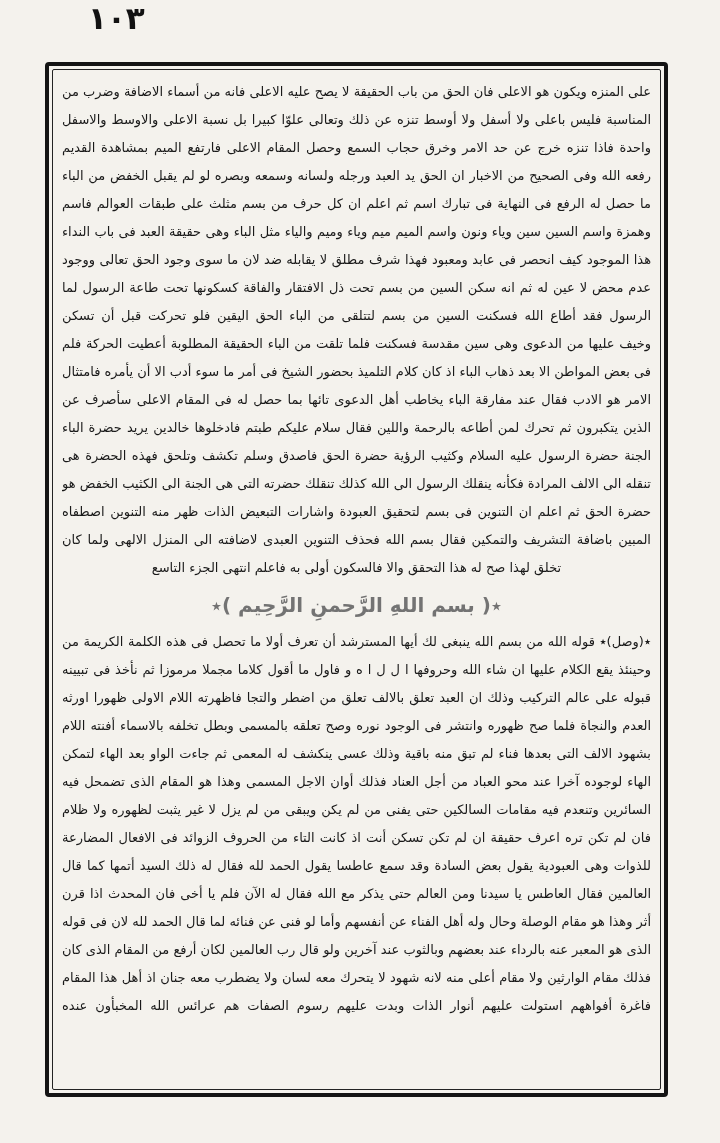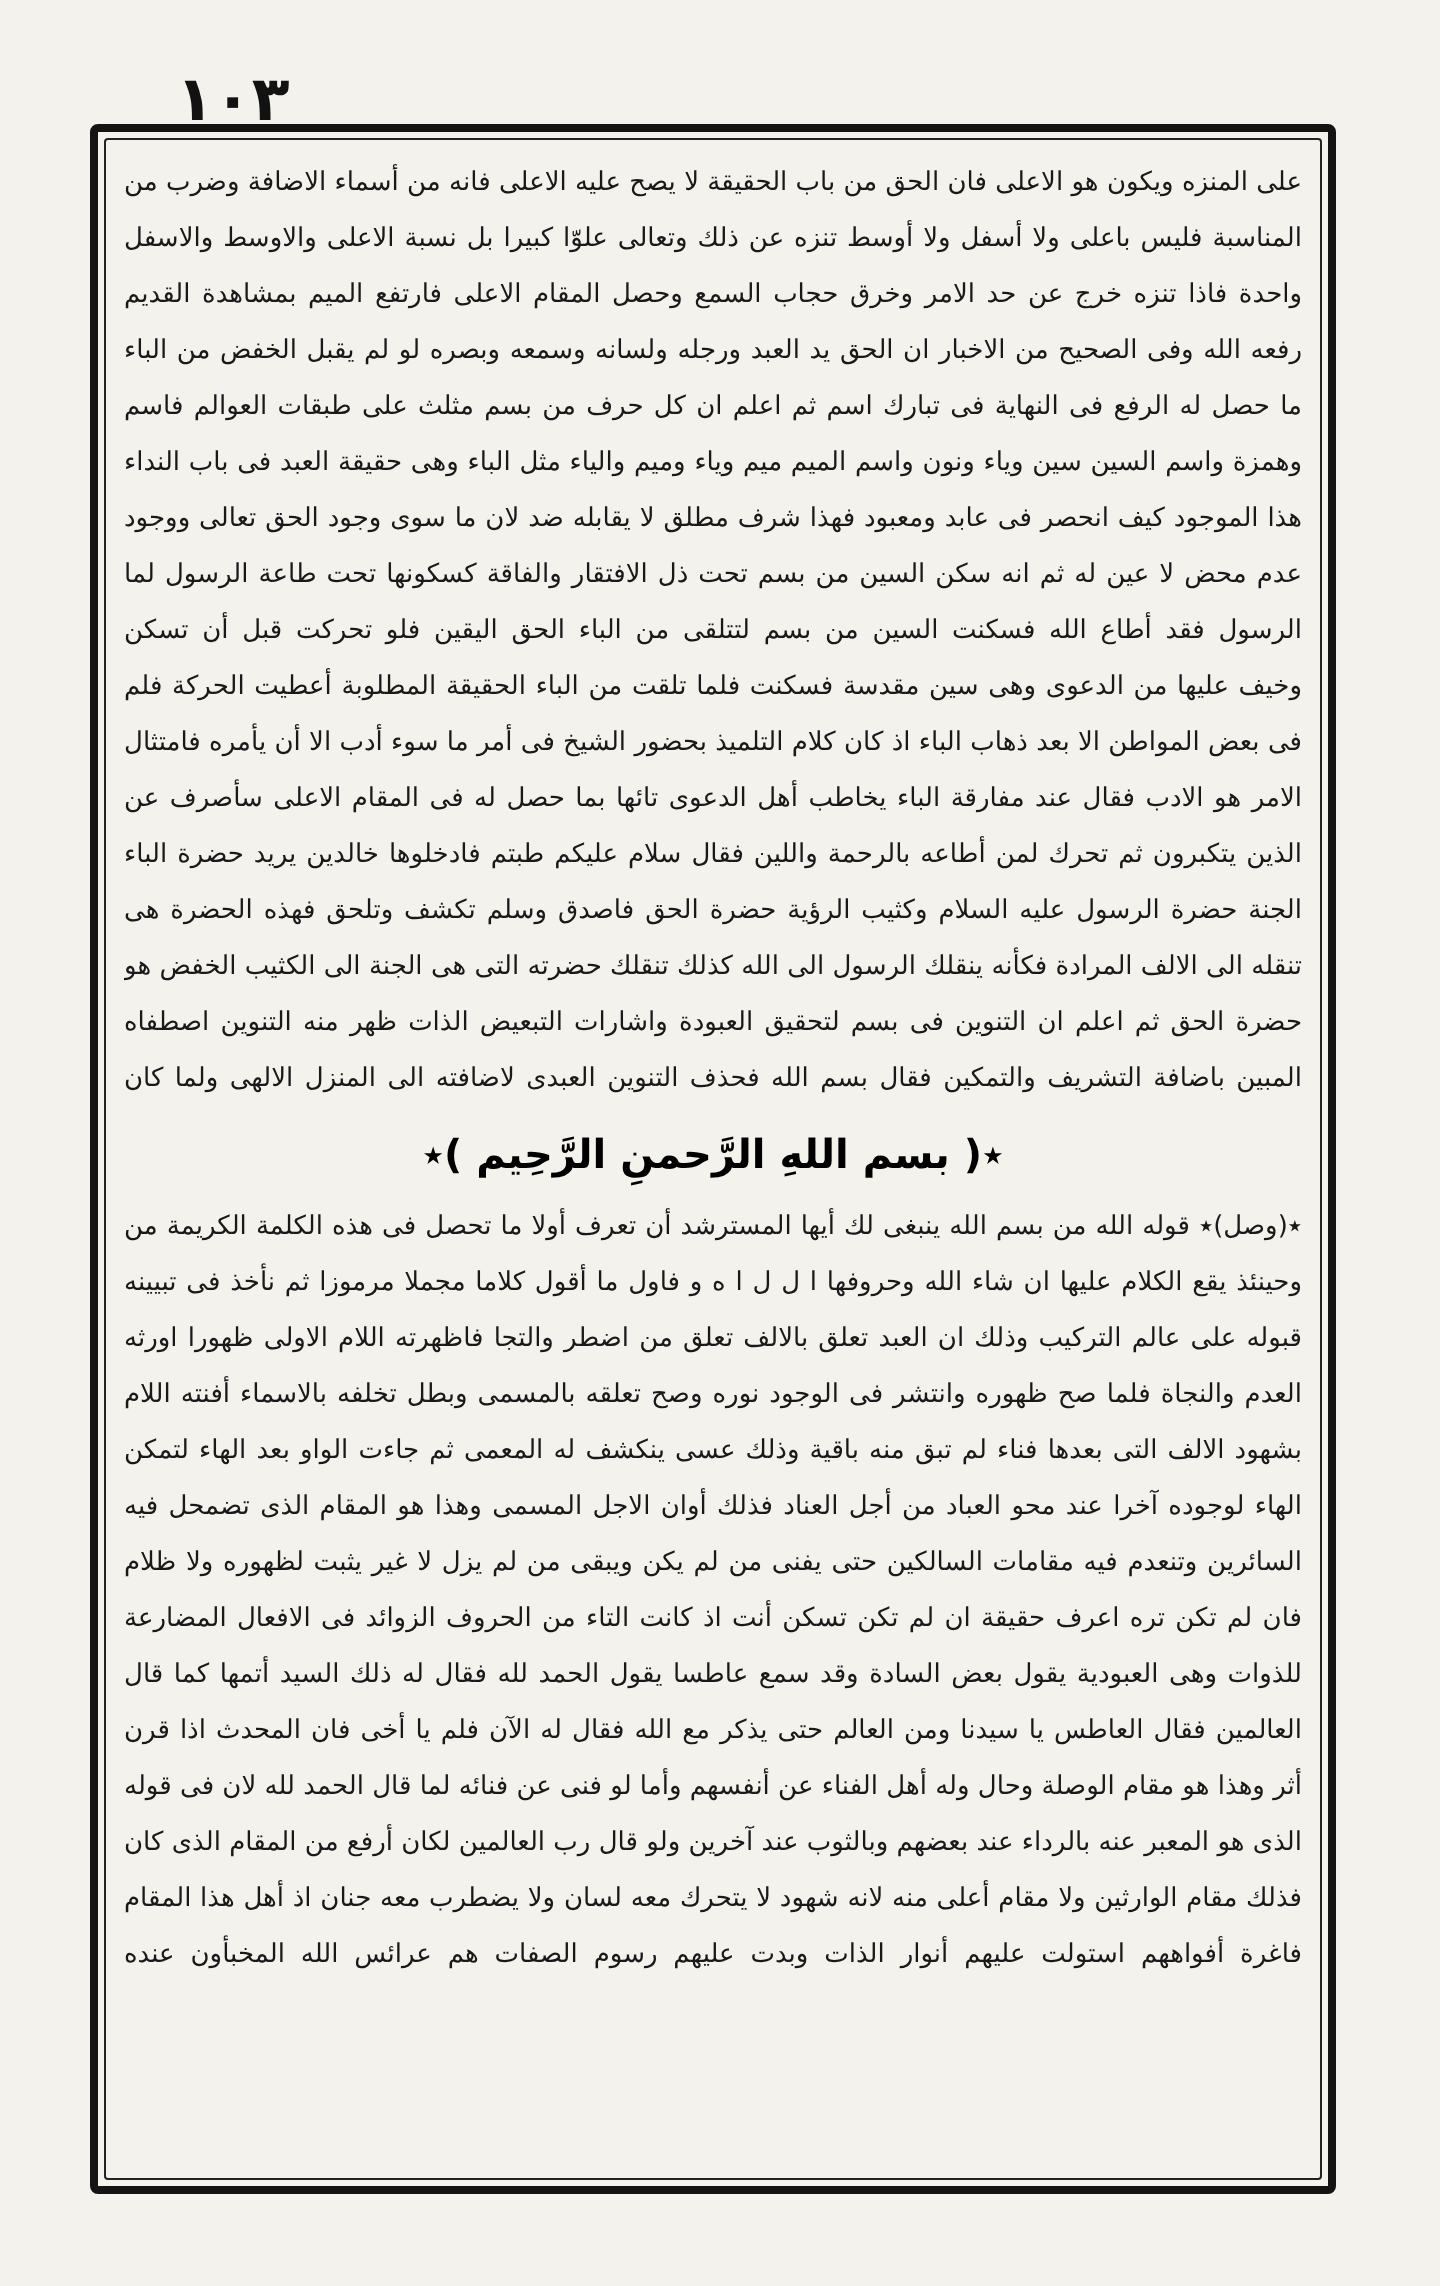--- a/index.html
+++ b/index.html
@@ -6,21 +6,21 @@
   body{
     width:720px;height:1143px;
     background:#f4f2ed;
     position:relative;
     overflow:hidden;
     font-family:"DejaVu Sans", sans-serif;
     color:#1a1a1a;
   }
   .page-number{
     position:absolute;
-    top:32px;left:88px;
+    top:0;left:88px;
     font-size:31px;
     font-weight:bold;
     color:#121212;
     letter-spacing:2px;
   }
   .frame{
     position:absolute;
     left:45px;top:62px;
     width:623px;height:1035px;
     box-sizing:border-box;
@@ -54,21 +54,21 @@
     text-align-last:center;
     height:28px;
     overflow:hidden;
   }
   .bismillah{
     text-align:center;
     font-size:20px;
     font-weight:bold;
     line-height:30px;
     margin:8px 0 8px 0;
-    color:#000000;
+    color:#737373;
   }
 </style>
 </head>
 <body>
 
 <div class="page-number">١٠٣</div>
 
 <div class="frame">
   <div class="frame-inner">
     <div class="text-body">
@@ -86,20 +86,21 @@
           <div class="line">وخيف عليها من الدعوى وهى سين مقدسة فسكنت فلما تلقت من الباء الحقيقة المطلوبة أعطيت الحركة فلم تتحرك</div>
           <div class="line">فى بعض المواطن الا بعد ذهاب الباء اذ كان كلام التلميذ بحضور الشيخ فى أمر ما سوء أدب الا أن يأمره فامتثال</div>
           <div class="line">الامر هو الادب فقال عند مفارقة الباء يخاطب أهل الدعوى تائها بما حصل له فى المقام الاعلى سأصرف عن آياتى</div>
           <div class="line">الذين يتكبرون ثم تحرك لمن أطاعه بالرحمة واللين فقال سلام عليكم طبتم فادخلوها خالدين يريد حضرة الباء فان</div>
           <div class="line">الجنة حضرة الرسول عليه السلام وكثيب الرؤية حضرة الحق فاصدق وسلم تكشف وتلحق فهذه الحضرة هى التى</div>
           <div class="line">تنقله الى الالف المرادة فكأنه ينقلك الرسول الى الله كذلك تنقلك حضرته التى هى الجنة الى الكثيب الخفض هو</div>
           <div class="line">حضرة الحق ثم اعلم ان التنوين فى بسم لتحقيق العبودة واشارات التبعيض الذات ظهر منه التنوين اصطفاه الحق</div>
           <div class="line">المبين باضافة التشريف والتمكين فقال بسم الله فحذف التنوين العبدى لاضافته الى المنزل الالهى ولما كان تنوين</div>
         </div>
 
+      <div class="closing-line">تخلق لهذا صح له هذا التحقق والا فالسكون أولى به فاعلم انتهى الجزء التاسع</div>
 
       <div class="bismillah">٭( بسم اللهِ الرَّحمنِ الرَّحِيم )٭</div>
 
       <div>
           <div class="line">٭(وصل)٭ قوله الله من بسم الله ينبغى لك أيها المسترشد أن تعرف أولا ما تحصل فى هذه الكلمة الكريمة من الحروف</div>
           <div class="line">وحينئذ يقع الكلام عليها ان شاء الله وحروفها ا ل ل ا ه و فاول ما أقول كلاما مجملا مرموزا ثم نأخذ فى تبيينه ليسهل</div>
           <div class="line">قبوله على عالم التركيب وذلك ان العبد تعلق بالالف تعلق من اضطر والتجا فاظهرته اللام الاولى ظهورا اورثه الفوز من</div>
           <div class="line">العدم والنجاة فلما صح ظهوره وانتشر فى الوجود نوره وصح تعلقه بالمسمى وبطل تخلفه بالاسماء أفنته اللام الثانية</div>
           <div class="line">بشهود الالف التى بعدها فناء لم تبق منه باقية وذلك عسى ينكشف له المعمى ثم جاءت الواو بعد الهاء لتمكن المراد وبقيت</div>
           <div class="line">الهاء لوجوده آخرا عند محو العباد من أجل العناد فذلك أوان الاجل المسمى وهذا هو المقام الذى تضمحل فيه أحوال</div>

